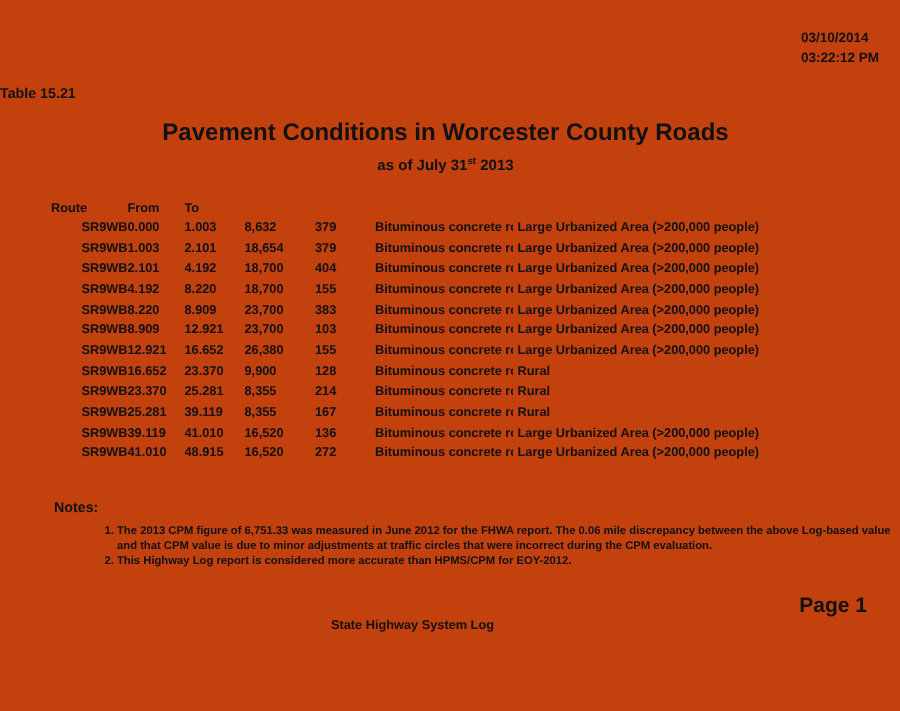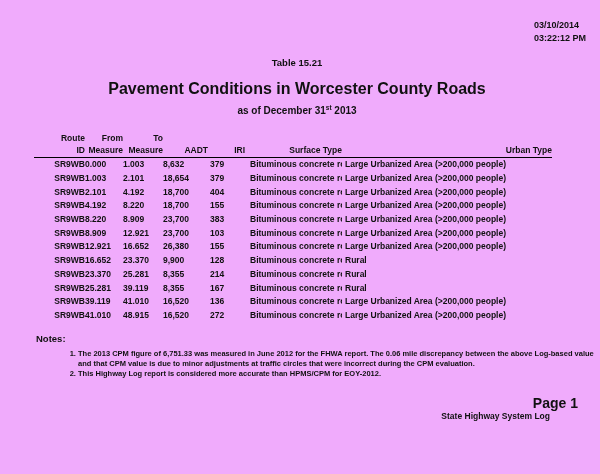--- a/index.html
+++ b/index.html
@@ -1,31 +1,31 @@
 <!DOCTYPE html>
 <html><head>
 <meta charset="utf-8">
 <style>
   html,body{margin:0;padding:0;background:#fff;}
   .page{
     position:relative;
     width:600px;height:474px;
-    background:#f0abfc;
+    background:#c2410c;
     font-family:"Liberation Sans", sans-serif;
     color:#111;
     font-weight:bold;
     overflow:hidden;
   }
   .datetime{
     position:absolute;top:19px;right:14px;
     font-size:9px;line-height:12.5px;text-align:left;
   }
   .table-number{
     position:absolute;top:57px;left:0;width:594px;
-    text-align:center;font-size:9.5px;
+    font-size:9.5px;
   }
   .doc-title{
     position:absolute;top:80px;left:0;width:594px;
     text-align:center;font-size:16px;
   }
   .as-of{
     position:absolute;top:104px;left:0;width:594px;
     text-align:center;font-size:10px;
   }
   .as-of sup{font-size:6.5px;}
@@ -33,55 +33,55 @@
     position:absolute;left:34px;top:131px;width:518px;
     border-collapse:collapse;table-layout:fixed;
     font-size:8.5px;
   }
   table.data th, table.data td{
     padding:0;font-weight:bold;white-space:nowrap;overflow:hidden;
   }
   thead tr{height:13px;}
   thead tr.h2 th{border-bottom:1px solid #000;}
   tbody td{height:13.7px;}
-  .h-c{text-align:right;}
+  .h-c{text-align:left;}
   .h-r{text-align:right;padding-right:2px !important;}
   td.c0{text-align:right;}
   td.c1,td.c2,td.c3,td.c4{text-align:left;padding-right:2px !important;}
   td.c5,td.c6{text-align:left;padding-left:3px !important;}
   .notes-heading{
     position:absolute;left:36px;top:333px;font-size:9.5px;
   }
   ol.notes{
     position:absolute;left:58px;top:349px;width:530px;
     margin:0;padding:0 0 0 20px;
     font-size:7.5px;line-height:10px;
   }
   ol.notes li{margin:0;}
   .footer-center{
     position:absolute;left:0;top:411px;width:550px;
-    text-align:right;font-size:8.5px;
+    text-align:center;font-size:8.5px;
   }
   .footer-page{
     position:absolute;right:22px;top:395px;font-size:14px;
   }
 </style>
 </head>
 <body>
 
 <div class="page">
 
   <div class="datetime">
     <div>03/10/2014</div>
     <div>03:22:12 PM</div>
   </div>
 
   <div class="table-number">Table 15.21</div>
   <div class="doc-title">Pavement Conditions in Worcester County Roads</div>
-  <div class="as-of"><span>as of December 31</span><sup>st</sup><span> 2013</span></div>
+  <div class="as-of"><span>as of July 31</span><sup>st</sup><span> 2013</span></div>
 
   <table class="data">
     <colgroup>
       <col style="width:51px">
         <col style="width:38px">
         <col style="width:40px">
       <col style="width:47px">
         <col style="width:37px">
         <col style="width:95px">
       <col style="width:210px">
@@ -89,29 +89,20 @@
     <thead>
       <tr class="h1">
         <th class="h-c">Route</th>
         <th class="h-c">From</th>
         <th class="h-c">To</th>
         <th class="h-c"></th>
         <th class="h-c"></th>
         <th class="h-c"></th>
         <th class="h-c"></th>
       </tr>
-      <tr class="h2">
-        <th class="h-c">ID</th>
-        <th class="h-c">Measure</th>
-        <th class="h-c">Measure</th>
-        <th class="h-r">AADT</th>
-        <th class="h-r">IRI</th>
-        <th class="h-c">Surface Type</th>
-        <th class="h-c">Urban Type</th>
-      </tr>
     </thead>
     <tbody id="table-body">
         <tr>
           <td class="c0">SR9WB</td>
           <td class="c1">0.000</td>
           <td class="c2">1.003</td>
           <td class="c3">8,632</td>
           <td class="c4">379</td>
           <td class="c5">Bituminous concrete road</td>
           <td class="c6">Large Urbanized Area (&gt;200,000 people)</td>

